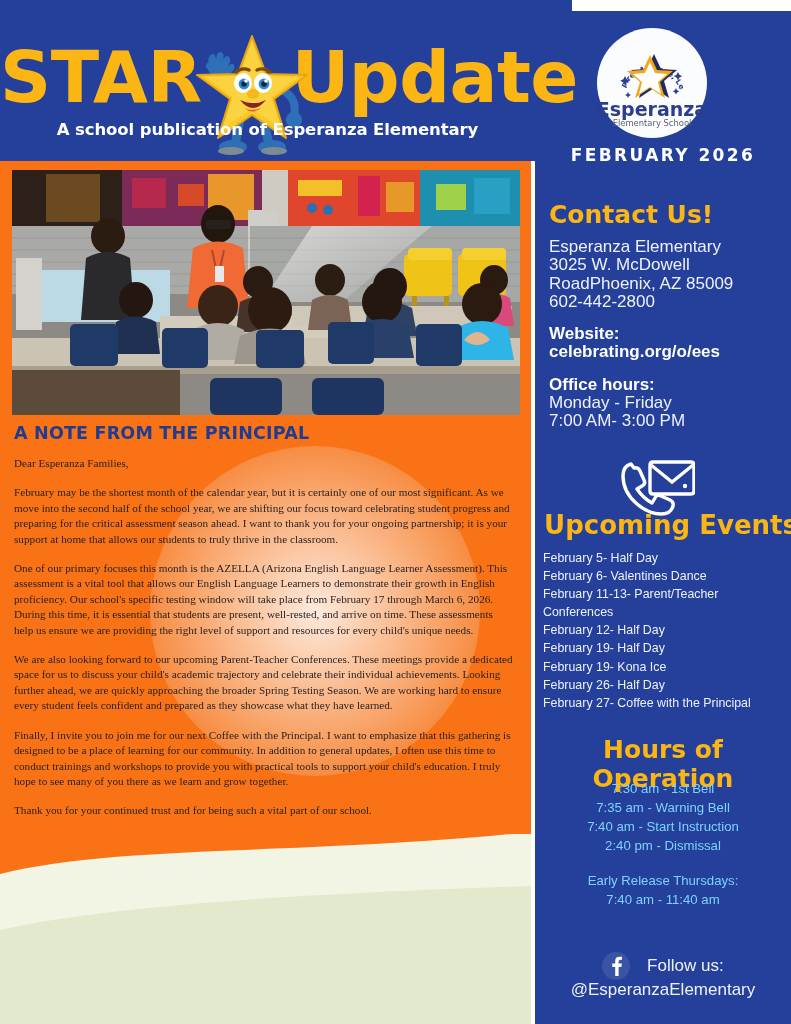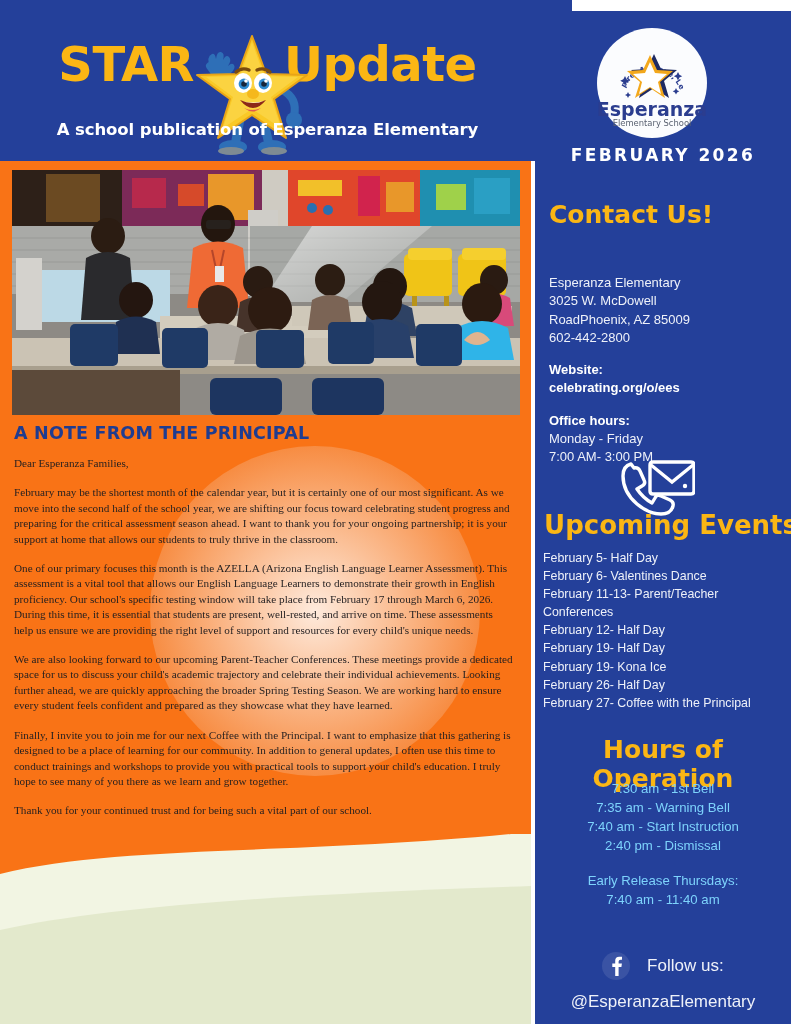--- a/index.html
+++ b/index.html
@@ -50,21 +50,21 @@
   }
   .masthead-title {
     position: absolute;
     left: 0; top: 36px;
     width: 535px;
     height: 72px;
     text-align: center;
     white-space: nowrap;
   }
   .title-word {
-    font-size: 48px;
+    font-size: 71px;
     font-weight: 800;
     color: #FBB614;
     letter-spacing: -0.5px;
     font-family: "DejaVu Sans", sans-serif;
     vertical-align: middle;
   }
   .title-word.left  { margin-right: 84px; }
   .title-word.right { margin-left: 6px; }
 
   .masthead-sub {
@@ -205,24 +205,23 @@
     font-size: 25px;
     text-align: left;
     padding-left: 14px;
     box-sizing: border-box;
   }
   .contact-lines {
     position: absolute;
     left: 14px;
     top: 238px;
     width: 236px;
-    font-size: 13px;
+    font-size: 17px;
     line-height: 18.3px;
     color: #eef1f9;
-    margin-top: 36px;
   }
   .contact-lines .bold { font-weight: 700; color: #ffffff; }
   .contact-block { margin-bottom: 14px; }
 
   .mail-icon {
     position: absolute;
     left: 86px;
     top: 458px;
     width: 74px;
     height: 58px;
@@ -283,21 +282,20 @@
   .fb-badge svg { position: absolute; left: 6px; top: 4px; }
   .follow-label { vertical-align: middle; }
   .handle {
     position: absolute;
     left: 0;
     top: 980px;
     width: 256px;
     text-align: center;
     font-size: 17px;
     color: #eef1f9;
-    margin-top: 12px;
   }
 </style>
 </head>
 <body>
 
 <div id="page">
 
   <div class="top-notch"></div>
 
   <div class="left-col">

